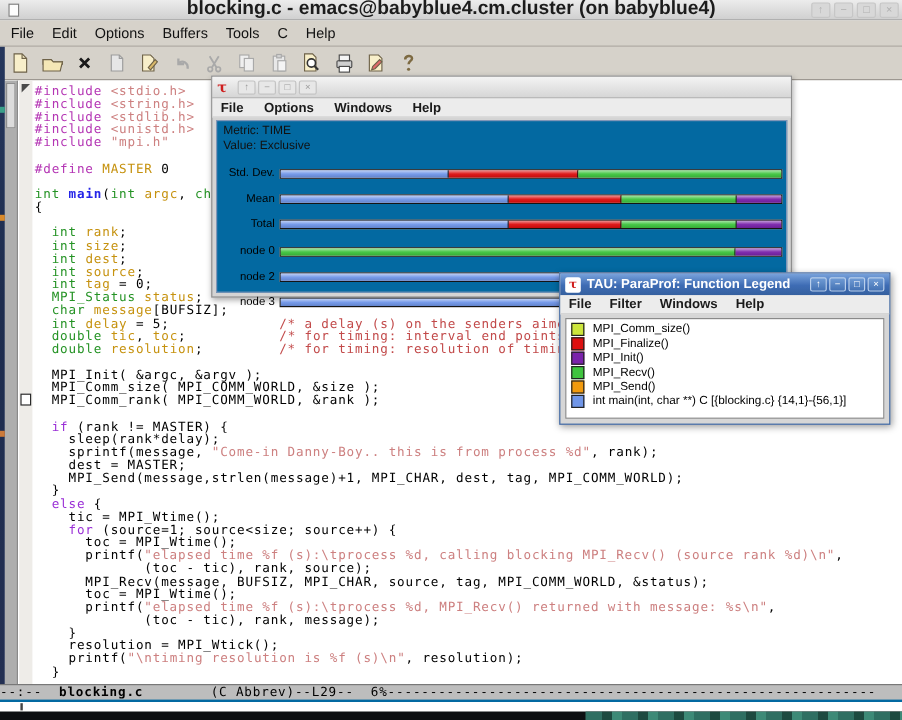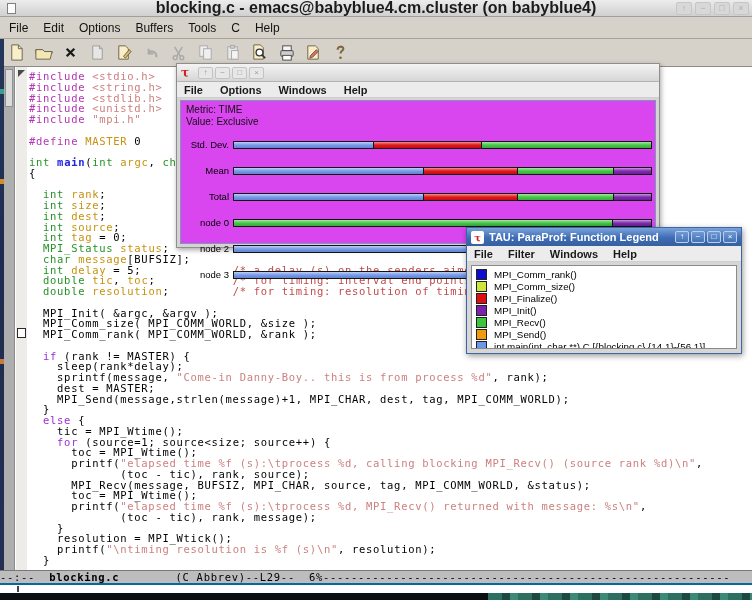--- a/index.html
+++ b/index.html
@@ -37,24 +37,24 @@
   .dbottom i{position:absolute;left:488px;top:0;width:264px;height:7px;display:block;background:repeating-linear-gradient(90deg,#2f6f62 0 14px,#1d4a40 14px 22px,#3d8a77 22px 30px)}
 
   
   .tauwin{position:absolute;left:176px;top:63px;width:484px;height:185px;background:#d4d4d4;border:1px solid #8e8e8e;box-shadow:1px 2px 5px rgba(0,0,0,.35);z-index:10}
   .twtitle{position:absolute;left:0;top:0;right:0;height:18px;background:linear-gradient(#f4f4f4,#d6d6d6);border-bottom:1px solid #b3b3b3;display:flex;align-items:center;padding:0 4px}
   .twtau{color:#cf1f1f;font-weight:bold;font-size:12px;margin-right:5px;font-family:"DejaVu Serif",serif}
   .twtext{font-size:10.5px;font-weight:bold;color:#4f4f4f;white-space:nowrap;overflow:hidden;flex:1}
   .twctrls{display:flex;gap:2px;margin-left:4px}
   .twbtn{width:15px;height:12px;background:#e7e7e7;border:1px solid #c3c3c3;border-radius:2px;color:#9d9d9d;font-size:8px;line-height:10px;text-align:center;flex:none}
   .twmenu{position:absolute;left:0;top:18px;right:0;height:16px;background:#ececec;border-bottom:1px solid #cfcfcf;display:flex;align-items:center;padding-left:7px;gap:17px;font-size:11px;font-weight:bold;color:#1a1a1a}
-  .twcontent{position:absolute;left:3px;top:36px;right:3px;bottom:3px;background:#d946ef;border:1px solid #8096b8}
+  .twcontent{position:absolute;left:3px;top:36px;right:3px;bottom:3px;background:#0369a1;border:1px solid #8096b8}
   .tmetric{position:absolute;left:5px;top:3px;font-size:10px;color:#111;line-height:12px}
   .chart{position:absolute;left:0;top:34px;right:3px}
-  .crow{display:flex;align-items:center;height:20px;margin-bottom:6px}
+  .crow{display:flex;align-items:center;height:20px;margin-bottom:1px}
   .cgap{margin-top:3px}
   .clabel{width:52px;text-align:right;padding-right:4px;font-size:9.5px;color:#000;line-height:8px;flex:none}
   .cbar{flex:1;height:8px;border:1px solid #141414;display:flex;background:#fff}
   .cseg{height:100%;position:relative;border-right:1px solid #141414}
   .cseg:last-child{border-right:none}
   .cseg::after{content:"";position:absolute;inset:0;background:linear-gradient(rgba(255,255,255,.55),rgba(255,255,255,.05) 50%,rgba(0,0,0,.12))}
 
   
   .legwin{position:absolute;left:466px;top:227px;width:276px;height:127px;background:#d6d6d6;border:1px solid #3d66a3;box-shadow:1px 2px 6px rgba(0,0,0,.4);z-index:20}
   .lwtitle{position:absolute;left:0;top:0;right:0;height:18px;background:linear-gradient(#79a3dc,#3e6cb4 55%,#35609f);display:flex;align-items:center;padding:0 4px}
@@ -332,24 +332,20 @@
       </span>
   </div>
   <div class="lwmenu">
       <span class="menu-item">File</span>
       <span class="menu-item">Filter</span>
       <span class="menu-item">Windows</span>
       <span class="menu-item">Help</span>
     </div>
   <div class="lwpanel">
       <div class="lrow">
-        <span class="lswatch" style="background: rgb(13, 13, 208);"></span>
-        <span class="llabel">MPI_Comm_rank()</span>
-      </div>
-      <div class="lrow">
         <span class="lswatch" style="background: rgb(205, 230, 60);"></span>
         <span class="llabel">MPI_Comm_size()</span>
       </div>
       <div class="lrow">
         <span class="lswatch" style="background: rgb(221, 15, 15);"></span>
         <span class="llabel">MPI_Finalize()</span>
       </div>
       <div class="lrow">
         <span class="lswatch" style="background: rgb(122, 34, 171);"></span>
         <span class="llabel">MPI_Init()</span>

